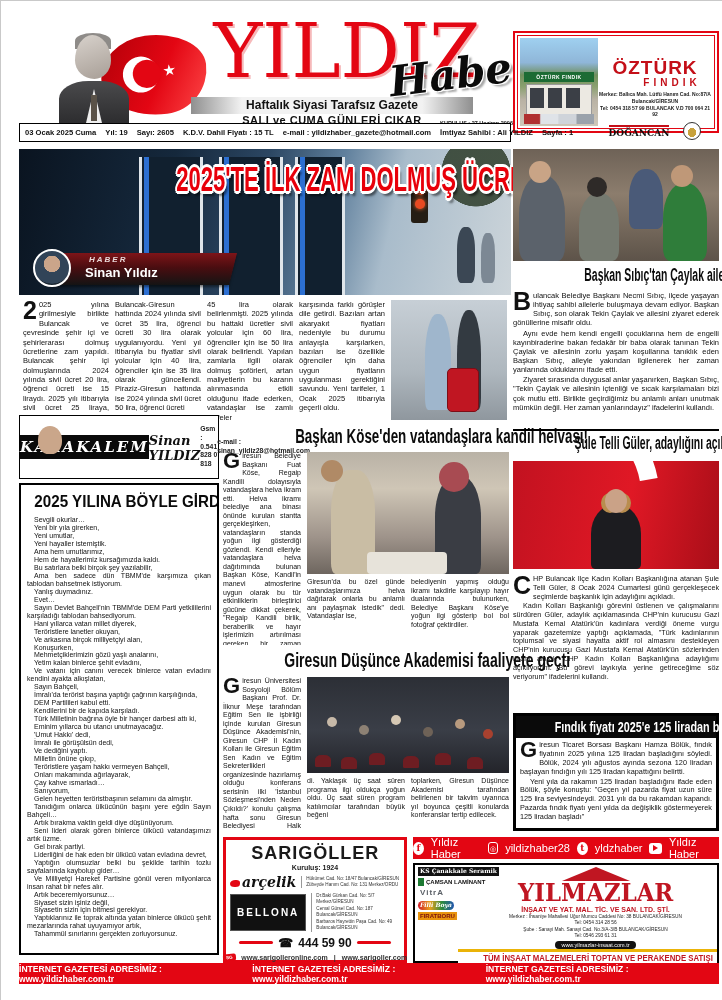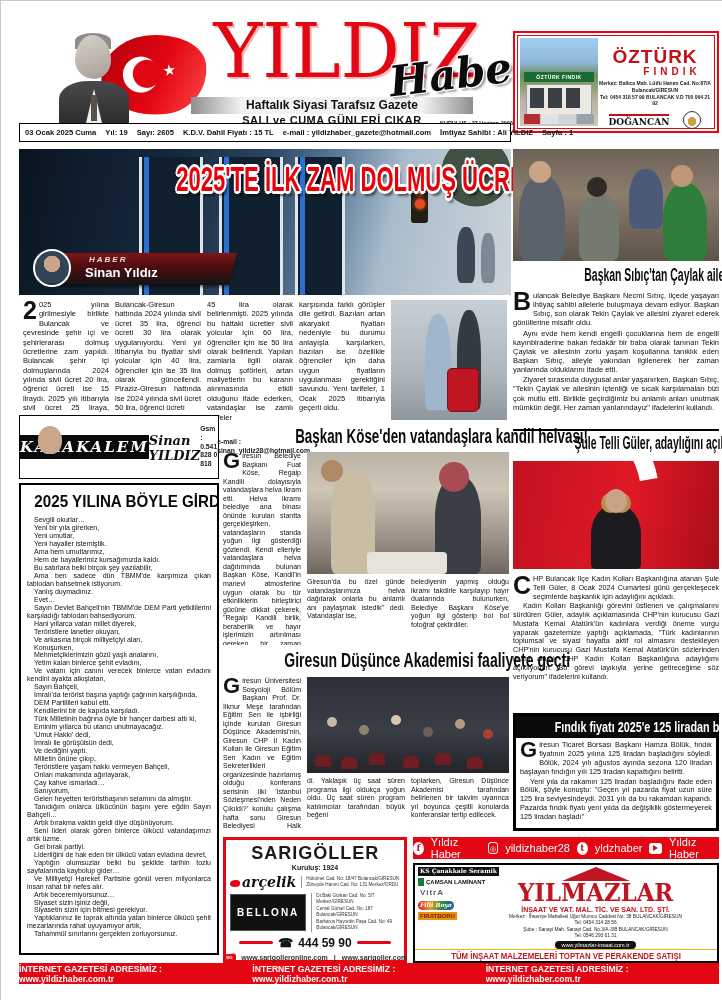--- a/index.html
+++ b/index.html
@@ -26,21 +26,21 @@
 
   
   .ozturk{left:512px;top:30px;width:206px;height:102px;border:2px solid #e30613;box-shadow:inset 0 0 0 2px #fff,inset 0 0 0 3px #e30613;background:#fff;display:flex;padding:5px;box-sizing:border-box;}
   .oz-photo{width:78px;height:100%;background:linear-gradient(180deg,#9fd0f0 0%,#8fb6d8 28%,#6f8f5d 42%,#8aa06f 55%,#b9b2a4 70%,#cfc8ba 100%);position:relative;overflow:hidden;}
   .oz-sign{position:absolute;left:4px;top:34px;right:4px;height:10px;background:#1c6b34;color:#fff;font-size:5px;font-weight:bold;text-align:center;line-height:10px;letter-spacing:.5px;}
   .oz-bld{position:absolute;left:6px;top:46px;right:6px;height:34px;background:#ece9e2;border:1px solid #999;}
   .oz-win{position:absolute;top:3px;width:14px;height:20px;background:#3b3f46;}
   .oz-trucks{position:absolute;left:4px;bottom:2px;right:4px;height:10px;background:linear-gradient(90deg,#b03030 0 22%,#dfe3e8 24% 48%,#cfd4da 50% 74%,#9aa2ab 76% 100%);}
   .oz-right{flex:1;display:flex;flex-direction:column;align-items:center;justify-content:flex-start;padding-top:2px;}
   .hazel-icon{width:16px;height:18px;background:repeating-linear-gradient(45deg,#b5121b 0 2px,#fff 2px 4px),repeating-linear-gradient(-45deg,#b5121b 0 2px,rgba(255,255,255,0) 2px 4px);background-color:#b5121b;border-radius:50% 50% 46% 46%/62% 62% 38% 38%;}
-  .oz-name{font-size:19px;font-weight:bold;color:#c40f18;letter-spacing:1px;line-height:1;margin-top:7px;}
+  .oz-name{font-size:19px;font-weight:bold;color:#c40f18;letter-spacing:1px;line-height:1;margin-top:18px;}
   .oz-name2{font-size:10px;font-weight:bold;color:#c40f18;letter-spacing:4px;line-height:1.1;margin-left:34px;}
   .oz-addr{font-size:5px;font-weight:bold;color:#222;text-align:center;margin-top:3px;line-height:1.35;}
   .oz-tel{font-size:5px;font-weight:bold;color:#222;text-align:center;line-height:1.35;}
   .oz-logos{display:flex;align-items:center;gap:14px;margin-top:4px;}
   .dogancan{font-family:"DejaVu Serif",serif;font-size:9px;font-weight:bold;color:#111;border-top:2px solid #c40f18;padding-top:1px;}
   .oz-seal{width:16px;height:16px;border:1.5px solid #333;border-radius:50%;background:radial-gradient(circle at 50% 60%,#c8a23c 0 35%,#fff 36%);}
 
   
   .infobar{left:18px;top:122px;width:492px;height:19px;border:1px solid #000;background:#fff;display:flex;align-items:center;gap:9px;padding:0 5px;box-sizing:border-box;font-size:7.6px;font-weight:bold;color:#111;white-space:nowrap;}
 
@@ -152,21 +152,21 @@
   .chip.eca{color:#c01622;font-size:8px;font-style:italic;}
   .chip.ondu{color:#e03030;font-size:7px;}
   .chip.izocam{background:#f2c812;color:#111;}
   .chip.knauf{color:#1a4f9c;font-size:8px;font-style:italic;}
   .yl-center{flex:1;display:flex;flex-direction:column;align-items:center;}
   .yl-roof{width:0;height:0;border-left:34px solid transparent;border-right:34px solid transparent;border-bottom:14px solid #c01622;position:relative;}
   .yl-name{font-family:"DejaVu Serif",serif;font-weight:bold;font-size:24px;color:#c01622;line-height:1;transform:scaleX(.95);}
   .yl-sub{font-size:7px;font-weight:bold;color:#c01622;margin-top:1px;white-space:nowrap;}
   .yl-addr{font-size:4.8px;color:#222;text-align:center;line-height:1.35;margin-top:1px;}
   .yl-web{background:#111;color:#fff;font-size:5.5px;padding:1px 6px;border-radius:6px;margin-top:1px;}
-  .yl-bottom{background:#fff;border-top:1px solid #eab308;color:#c01622;font-weight:bold;font-size:9.5px;text-align:center;white-space:nowrap;}
+  .yl-bottom{background:#fff;border-top:3px solid #eab308;color:#c01622;font-weight:bold;font-size:9.5px;white-space:nowrap;margin-left:43px;}
   .yl-bottom span{display:inline-block;transform:scaleX(.82);transform-origin:center;}
 
   .bottombar{left:18px;top:962px;width:700px;height:21px;background:#e30613;color:#fff;display:flex;align-items:center;justify-content:space-around;font-size:8.6px;font-weight:bold;}
 </style>
 </head>
 <body>
 
 <div class="page">
 
   <div class="abs flag-wrap">

